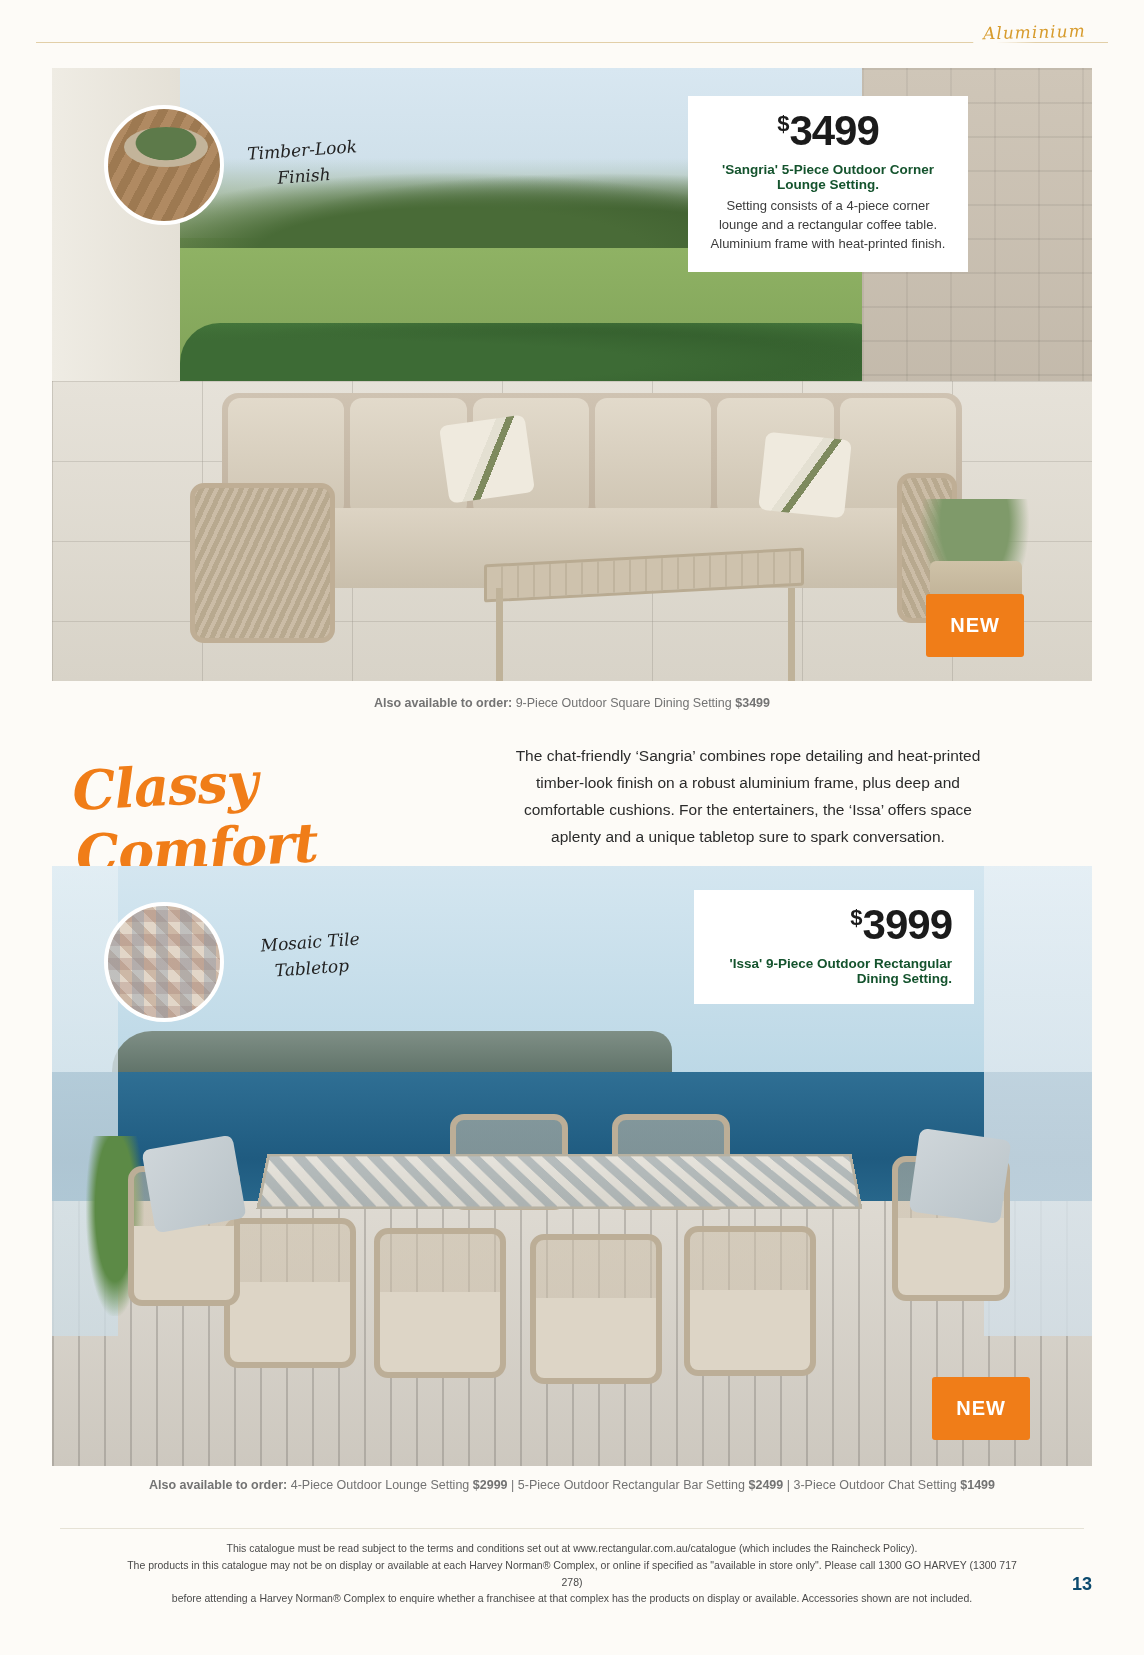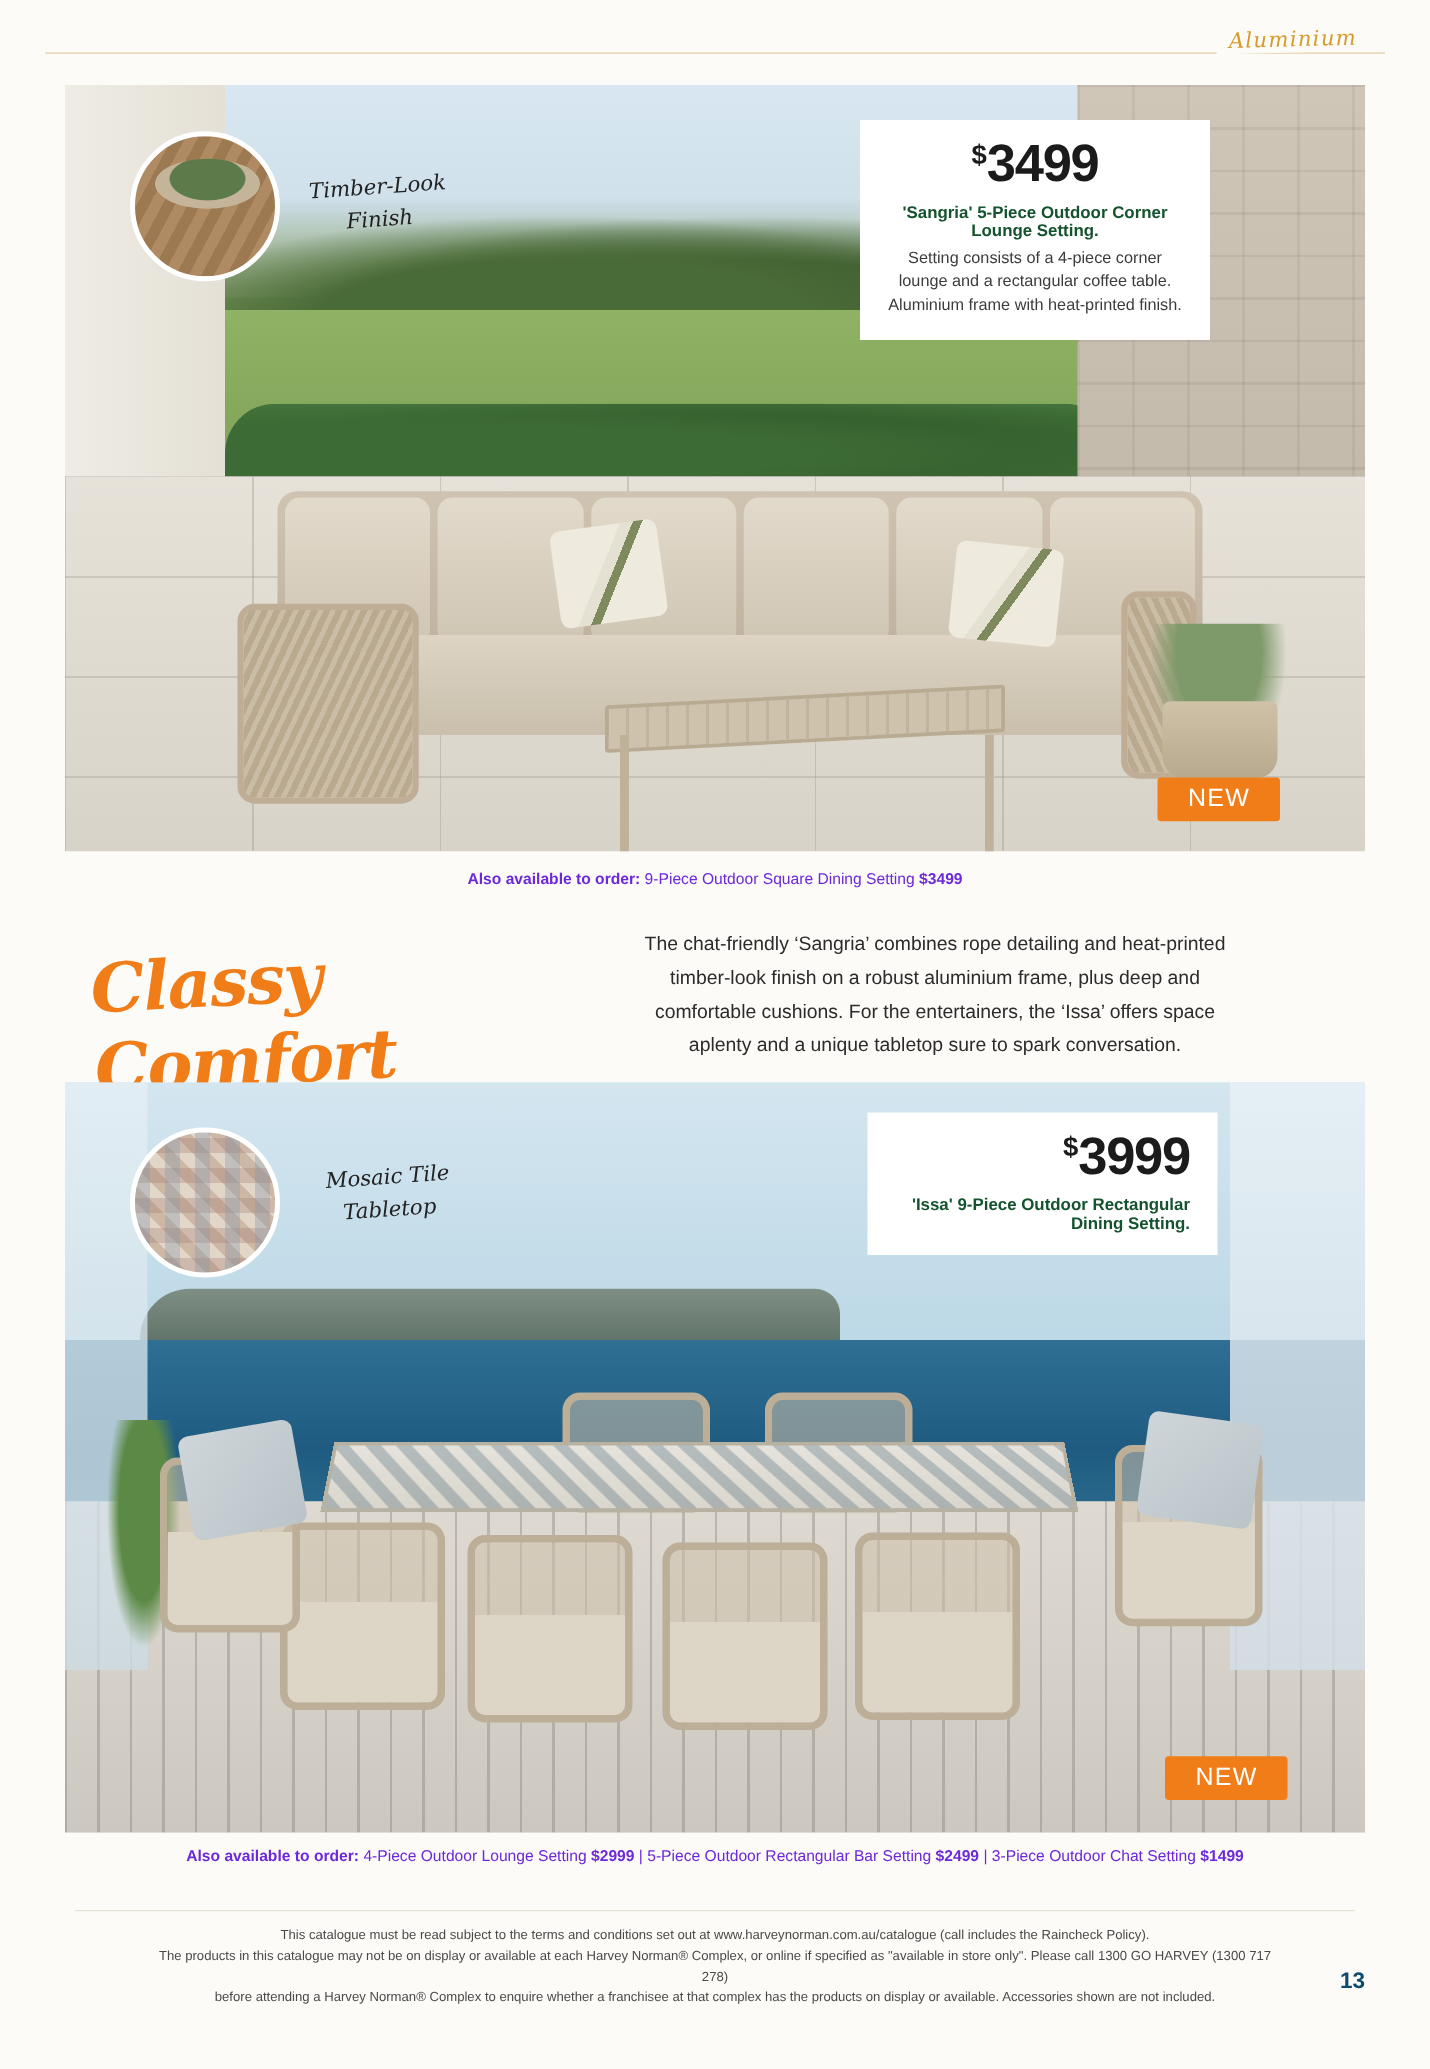--- a/index.html
+++ b/index.html
@@ -258,24 +258,24 @@
     max-width: 280px;
   }
   #price-top { left: 688px; top: 96px; width: 280px; }
   #price-bottom { left: 694px; top: 890px; width: 280px; text-align: right; }
 
   
   .new-badge {
     position: absolute;
     background: #f07d18;
     color: #fff;
-    font-weight: normal;
+    font-weight: bold;
     font-size: 20px;
     letter-spacing: 1px;
-    padding: 6px 24px;
+    padding: 20px 24px;
     border-radius: 3px;
   }
   #new-top { right: 68px; bottom: 24px; }
   #new-bottom { right: 62px; bottom: 26px; }
 
   
   .swatch {
     position: absolute;
     width: 120px; height: 120px;
     border-radius: 50%;
@@ -314,21 +314,21 @@
     text-align: center;
     transform: rotate(-4deg);
   }
   #cap-top { left: 238px; top: 138px; width: 130px; }
   #cap-bottom { left: 246px; top: 930px; width: 130px; }
 
   
   .also-line {
     position: absolute;
     font-size: 12.5px;
-    color: #6d28d9;
+    color: #737373;
     text-align: center;
     width: 100%;
     left: 0;
   }
   .also-line b { font-weight: bold; }
   #also-top { top: 696px; }
   #also-bottom { top: 1478px; }
 
   
   #headline {
@@ -482,17 +482,17 @@
   <span>|</span>
   <span>5-Piece Outdoor Rectangular Bar Setting</span>
   <b>$2499</b>
   <span>|</span>
   <span>3-Piece Outdoor Chat Setting</span>
   <b>$1499</b>
 </div>
 
 <div id="footer-rule"></div>
 <div id="footer-text">
-  <div>This catalogue must be read subject to the terms and conditions set out at www.harveynorman.com.au/catalogue (call includes the Raincheck Policy).</div>
+  <div>This catalogue must be read subject to the terms and conditions set out at www.rectangular.com.au/catalogue (which includes the Raincheck Policy).</div>
   <div>The products in this catalogue may not be on display or available at each Harvey Norman® Complex, or online if specified as "available in store only". Please call 1300 GO HARVEY (1300 717 278)</div>
   <div>before attending a Harvey Norman® Complex to enquire whether a franchisee at that complex has the products on display or available. Accessories shown are not included.</div>
 </div>
 <div id="page-number">13</div>
 
 </body></html>

